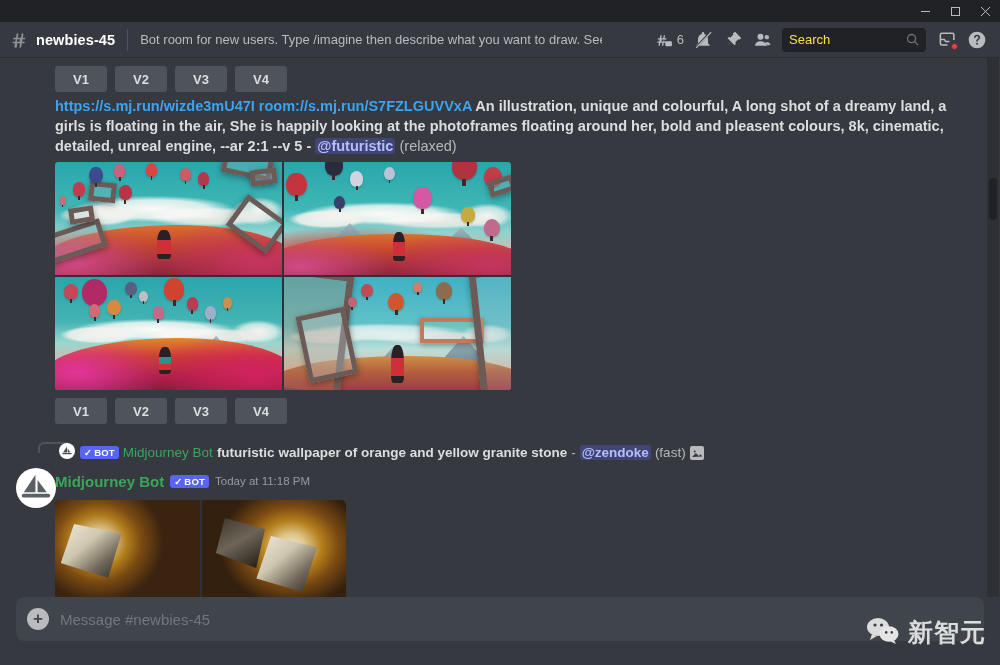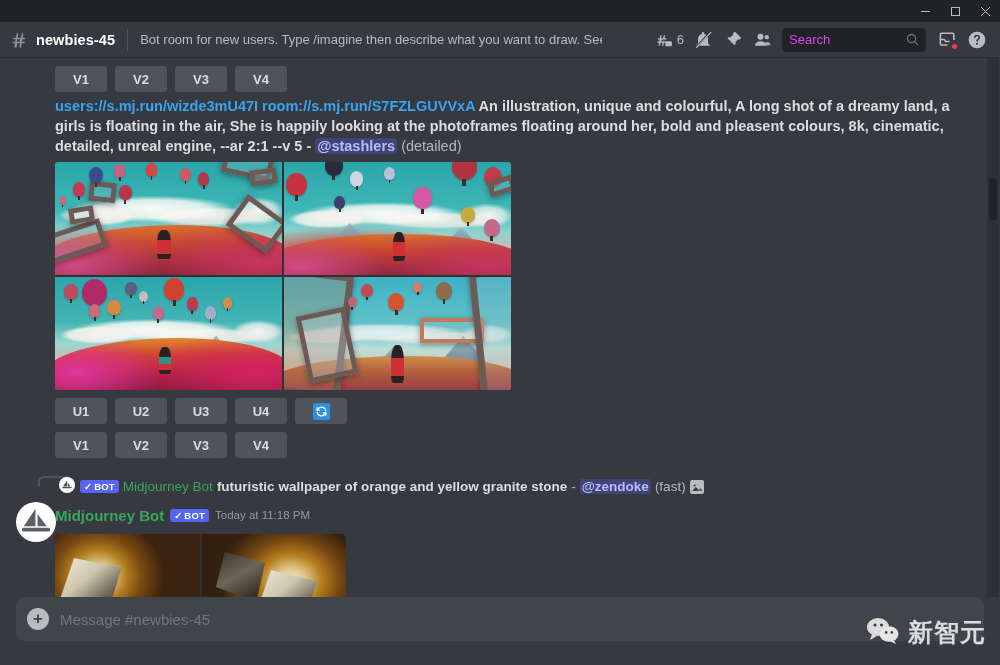--- a/index.html
+++ b/index.html
@@ -58,21 +58,21 @@
     display:flex; align-items:center; justify-content:center;
     position:relative;
   }
   .hdr-ic.with-count { width:auto; padding:0 4px 0 2px; gap:3px; }
   .threadcount { color:#b9bbbe; font-size:13px; }
   #search-box {
     width:144px; height:24px; background:#202225;
     border-radius:4px; display:flex; align-items:center;
     padding:0 6px 0 7px; margin:0 6px 0 4px;
   }
-  #search-ph { color:#d946ef; font-size:13px; flex:1; }
+  #search-ph { color:#fde047; font-size:13px; flex:1; }
   #search-mag { color:#6d7178; display:flex; }
   .reddot {
     position:absolute; right:4px; bottom:4px;
     width:7px; height:7px; border-radius:50%;
     background:#f23f43; border:1.5px solid #36393f;
   }
 
   
   #msgwrap { flex:1 1 auto; position:relative; overflow:hidden; background:#36393f; }
   #msgs { position:absolute; inset:0 13px 0 0; padding-top:4px; }
@@ -363,25 +363,25 @@
     <div id="msgs">
 
       <div class="btnrow">
         <div class="mjbtn">V1</div>
         <div class="mjbtn">V2</div>
         <div class="mjbtn">V3</div>
         <div class="mjbtn">V4</div>
       </div>
 
       <div class="msgtext">
-        <a href="#" class="mjlink">users://s.mj.run/wizde3mU47I</a>
+        <a href="#" class="mjlink">https://s.mj.run/wizde3mU47I</a>
         <a href="#" class="mjlink">room://s.mj.run/S7FZLGUVVxA</a>
         <span>An illustration, unique and colourful, A long shot of a dreamy land, a girls is floating in the air, She is happily looking at the photoframes floating around her, bold and pleasent colours, 8k, cinematic, detailed, unreal engine, --ar 2:1 --v 5 - </span>
-        <span class="mention">@stashlers</span>
-        <span class="dim">(detailed)</span>
+        <span class="mention">@futuristic</span>
+        <span class="dim">(relaxed)</span>
       </div>
 
       <div class="imgcard">
         <div class="grid2">
 
           <div class="cell">
             <div class="sky"></div>
             <div class="clouds"></div>
             <div class="hills"></div>
             <div class="girl" style="left:45%;bottom:14%;height:26%;width:6%"></div>
@@ -453,36 +453,20 @@
             <div class="frame" style="left:84%;top:-8%;width:26%;height:116%;transform:rotate(-6deg);border-width:7px;background:rgba(170,190,195,.2)"></div>
             <div class="bal" style="left:34%;top:6%;width:5%;height:12%;background:#c24a52"></div>
             <div class="bal" style="left:46%;top:14%;width:7%;height:16%;background:#d0562f"></div>
             <div class="bal" style="left:57%;top:4%;width:4%;height:10%;background:#cf7f6a"></div>
             <div class="bal" style="left:67%;top:4%;width:7%;height:16%;background:#8e6b4c"></div>
             <div class="bal" style="left:28%;top:18%;width:4%;height:9%;background:#bf6477"></div>
           </div>
         </div>
       </div>
 
-      <div class="btnrow" style="padding-top:8px">
-        <div class="mjbtn">U1</div>
-        <div class="mjbtn">U2</div>
-        <div class="mjbtn">U3</div>
-        <div class="mjbtn">U4</div>
-        <div class="mjbtn emoji">
-          <span class="reroll-ic">
-            <svg width="13" height="13" viewBox="0 0 24 24" fill="none" stroke="#fff" stroke-width="2.4" stroke-linecap="round">
-              <path d="M20 11a8 8 0 0 0-13.6-4.6L4 9"></path>
-                <path d="M4 5v4.4h4.4"></path>
-              <path d="M4 13a8 8 0 0 0 13.6 4.6L20 15"></path>
-                <path d="M20 19v-4.4h-4.4"></path>
-            </svg>
-          </span>
-        </div>
-      </div>
 
       <div class="btnrow" style="padding-top:8px">
         <div class="mjbtn">V1</div>
         <div class="mjbtn">V2</div>
         <div class="mjbtn">V3</div>
         <div class="mjbtn">V4</div>
       </div>
 
       <div class="msgblock" style="margin-top:14px">
         <div class="replyline">

